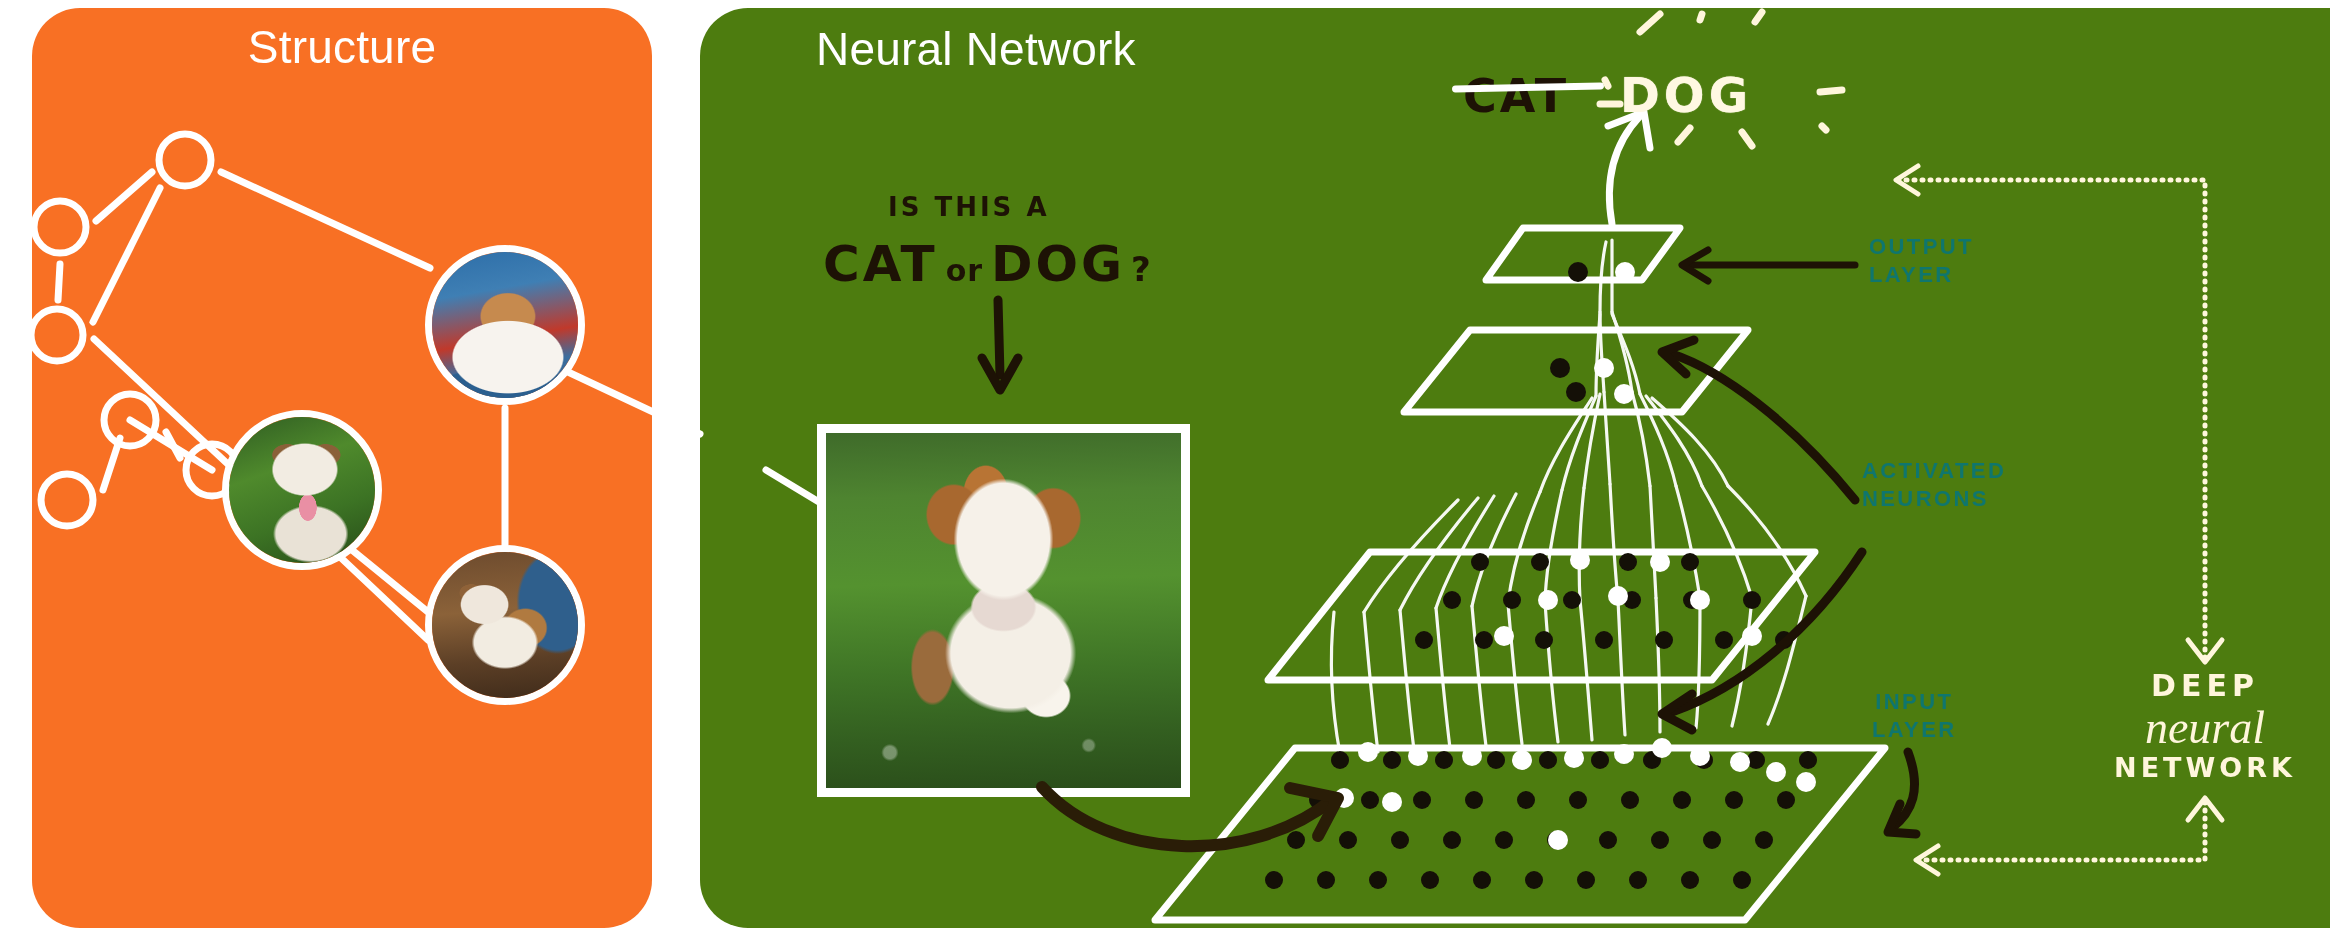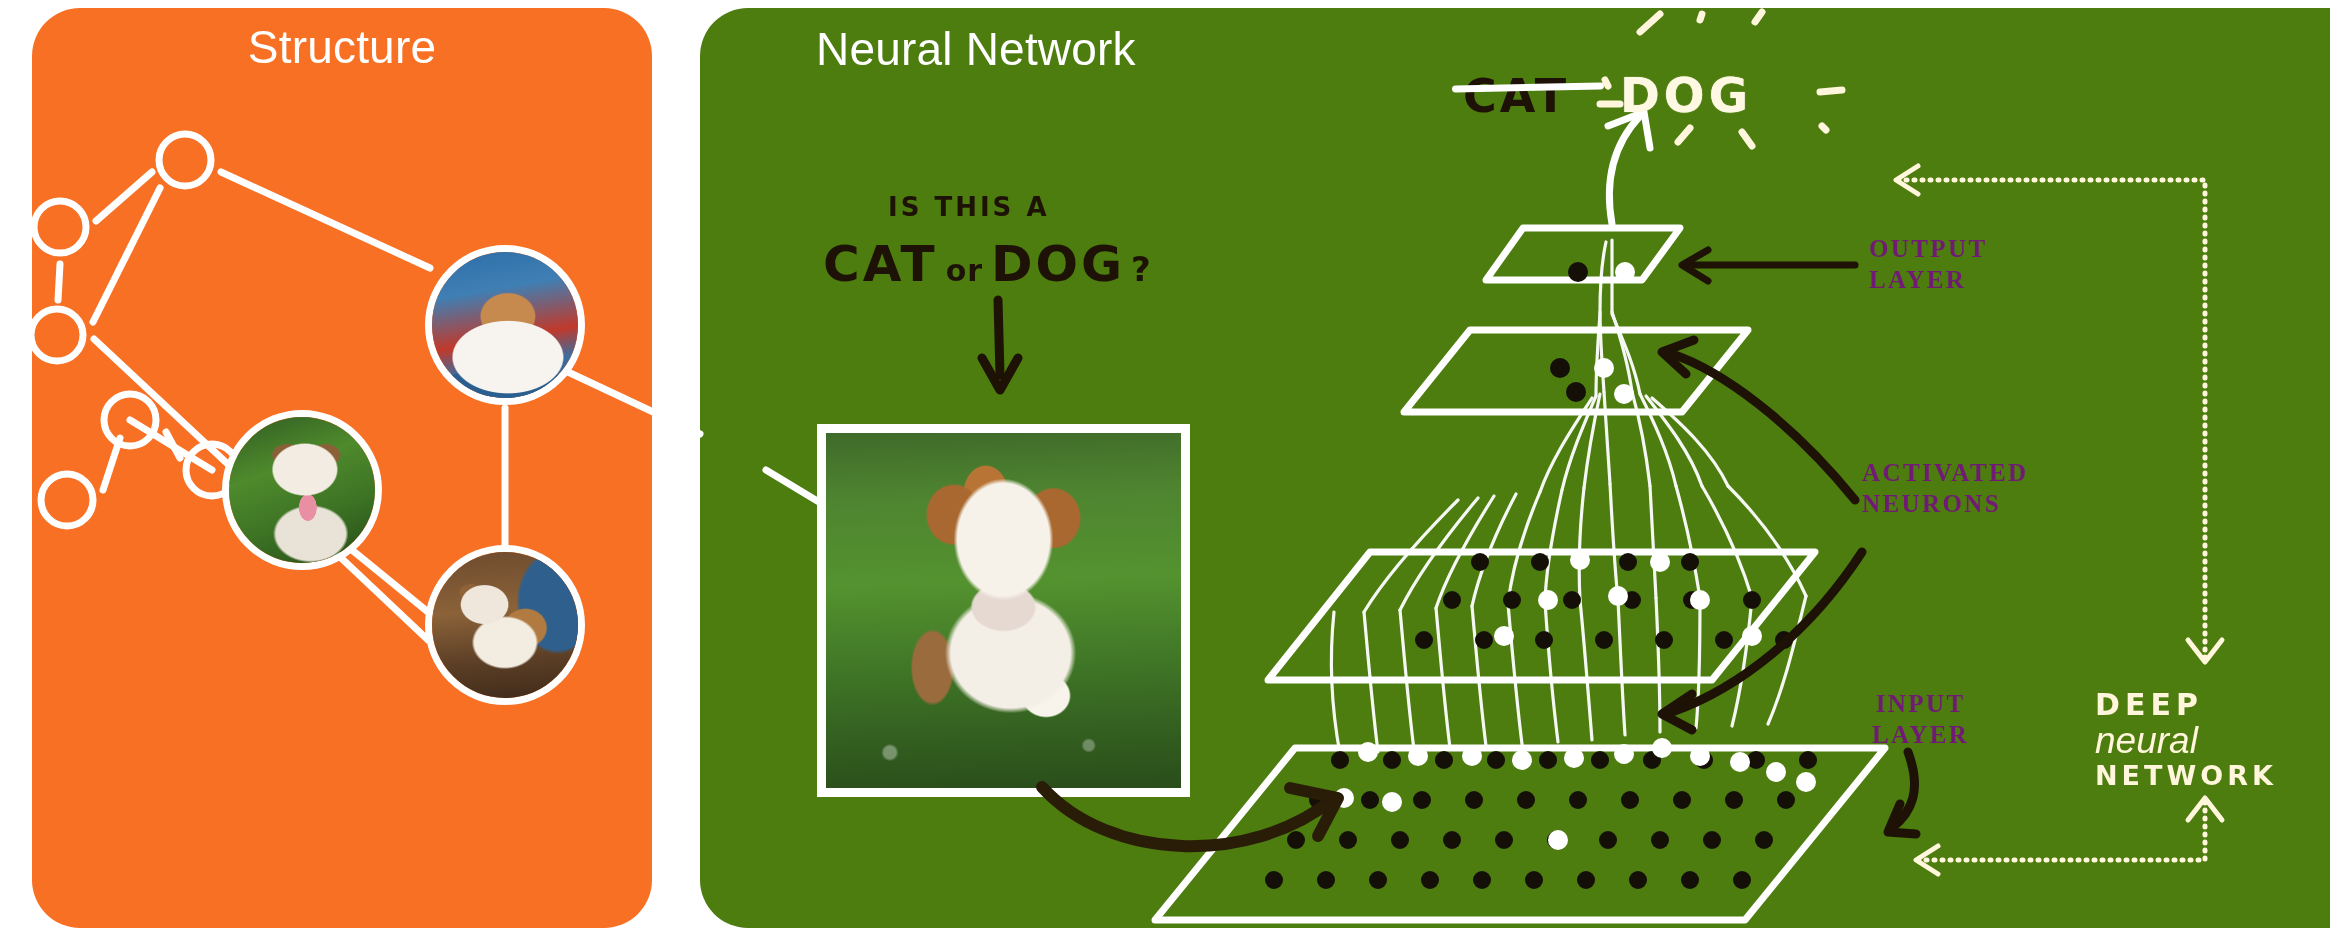--- a/index.html
+++ b/index.html
@@ -123,35 +123,35 @@
   }
   #cat-strike {
     position:absolute; left:1452px; top:84px; width:152px; height:7px;
     background:#ffffff; border-radius:4px; z-index:8; transform:rotate(-1.2deg);
   }
   #dog-word {
     left:1620px; top:38px; font-size:48px; letter-spacing:4px; color:#FFF8E2;
     text-shadow:0 0 1px #FFF8E2;
   }
 
-  .label-blk { position:absolute; z-index:7; font-family:Liberation Serif, serif;
-               font-weight:700; letter-spacing:2.4px; color:#701a75; font-size:25px;
+  .label-blk { position:absolute; z-index:7; font-family:Liberation Sans, sans-serif;
+               font-weight:700; letter-spacing:2.4px; color:#0f766e; font-size:22px;
                line-height:1.25; white-space:pre; }
   #lbl-output    { left:1869px; top:233px; }
   #lbl-activated { left:1862px; top:457px; }
   #lbl-input     { left:1872px; top:688px;text-align:center; }
 
   #dnn-text {
-    position:absolute; left:2095px; top:687px; z-index:7; text-align:left;
+    position:absolute; left:2095px; top:668px; z-index:7; text-align:center;
     color:#FFF6DC; width:220px;
   }
   #dnn-deep { font-family:"DejaVu Sans", sans-serif; font-weight:700;
               font-size:30px; letter-spacing:5px; }
-  #dnn-neural { font-family:Liberation Sans, sans-serif; font-style:italic;
-                font-size:37px; letter-spacing:0px; margin:-2px 0 -2px 0; }
+  #dnn-neural { font-family:Liberation Serif, serif; font-style:italic;
+                font-size:46px; letter-spacing:0px; margin:-2px 0 -2px 0; }
   #dnn-network { font-family:"DejaVu Sans", sans-serif; font-weight:700;
                  font-size:27px; letter-spacing:4px; }
 </style>
 </head>
 <body>
 
 <div id="root">
 
   <div class="panel" id="structure-panel">
     <div class="panel-title" id="structure-title">Structure</div>

